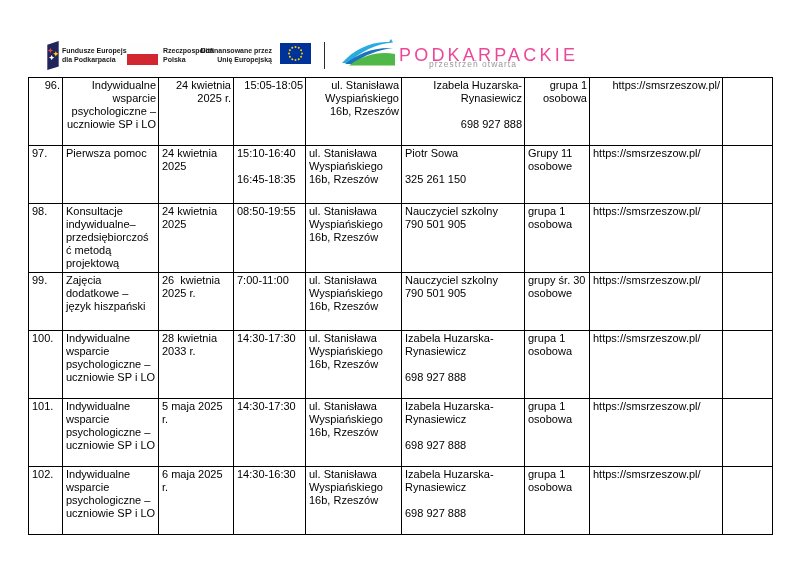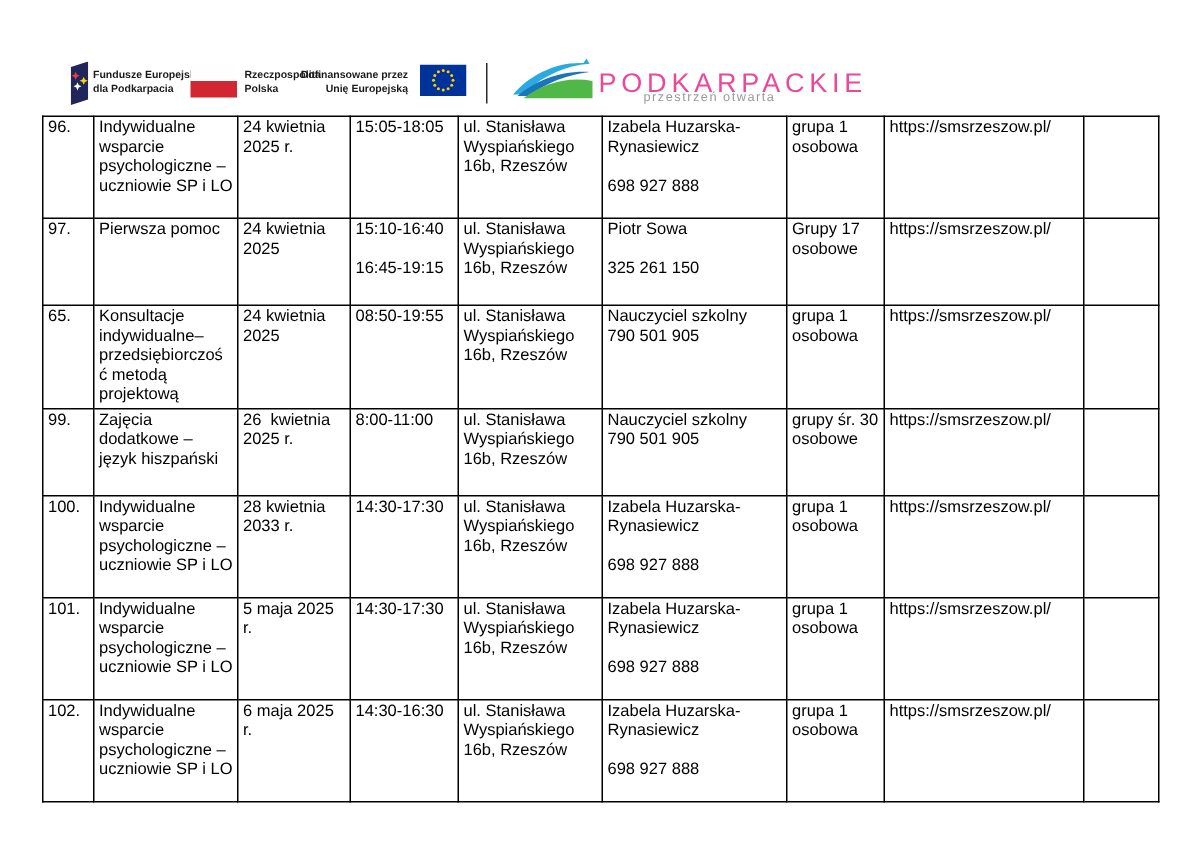--- a/index.html
+++ b/index.html
@@ -105,58 +105,58 @@
         <col style="width:96px">
         <col style="width:75px">
       <col style="width:72px">
         <col style="width:96px">
         <col style="width:123px">
       <col style="width:65px">
         <col style="width:133px">
         <col style="width:50px">
     </colgroup>
     <tbody>
-        <tr style="height: 68px;">
+        <tr style="height: 68px; text-align: right;">
           <td>96.</td>
           <td>Indywidualne wsparcie psychologiczne – uczniowie SP i LO</td>
           <td>24 kwietnia 2025 r.</td>
           <td><div class="cell-line">15:05-18:05</div></td>
           <td>ul. Stanisława Wyspiańskiego 16b, Rzeszów</td>
           <td><div class="cell-line">Izabela Huzarska-Rynasiewicz</div><div class="cell-line"></div><div class="cell-line">698 927 888</div></td>
           <td>grupa 1 osobowa</td>
           <td>https://smsrzeszow.pl/</td>
           <td></td>
         </tr>
         <tr style="height: 58px; margin-left: 20px;">
           <td>97.</td>
           <td>Pierwsza pomoc</td>
           <td>24 kwietnia 2025</td>
-          <td><div class="cell-line">15:10-16:40</div><div class="cell-line"></div><div class="cell-line">16:45-19:15</div></td>
+          <td><div class="cell-line">15:10-16:40</div><div class="cell-line"></div><div class="cell-line">16:45-18:35</div></td>
           <td>ul. Stanisława Wyspiańskiego 16b, Rzeszów</td>
           <td><div class="cell-line">Piotr Sowa</div><div class="cell-line"></div><div class="cell-line">325 261 150</div></td>
-          <td>Grupy 17 osobowe</td>
+          <td>Grupy 11 osobowe</td>
           <td>https://smsrzeszow.pl/</td>
           <td></td>
         </tr>
         <tr style="height: 69px;">
-          <td>65.</td>
+          <td>98.</td>
           <td>Konsultacje indywidualne– przedsiębiorczoś ć metodą projektową</td>
           <td>24 kwietnia 2025</td>
           <td><div class="cell-line">08:50-19:55</div></td>
           <td>ul. Stanisława Wyspiańskiego 16b, Rzeszów</td>
           <td><div class="cell-line">Nauczyciel szkolny</div><div class="cell-line">790 501 905</div></td>
           <td>grupa 1 osobowa</td>
           <td>https://smsrzeszow.pl/</td>
           <td></td>
         </tr>
         <tr style="height: 58px;">
           <td>99.</td>
           <td>Zajęcia dodatkowe – język hiszpański</td>
           <td>26  kwietnia 2025 r.</td>
-          <td><div class="cell-line">8:00-11:00</div></td>
+          <td><div class="cell-line">7:00-11:00</div></td>
           <td>ul. Stanisława Wyspiańskiego 16b, Rzeszów</td>
           <td><div class="cell-line">Nauczyciel szkolny</div><div class="cell-line">790 501 905</div></td>
           <td>grupy śr. 30 osobowe</td>
           <td>https://smsrzeszow.pl/</td>
           <td></td>
         </tr>
         <tr style="height: 68px;">
           <td>100.</td>
           <td>Indywidualne wsparcie psychologiczne – uczniowie SP i LO</td>
           <td>28 kwietnia 2033 r.</td>

